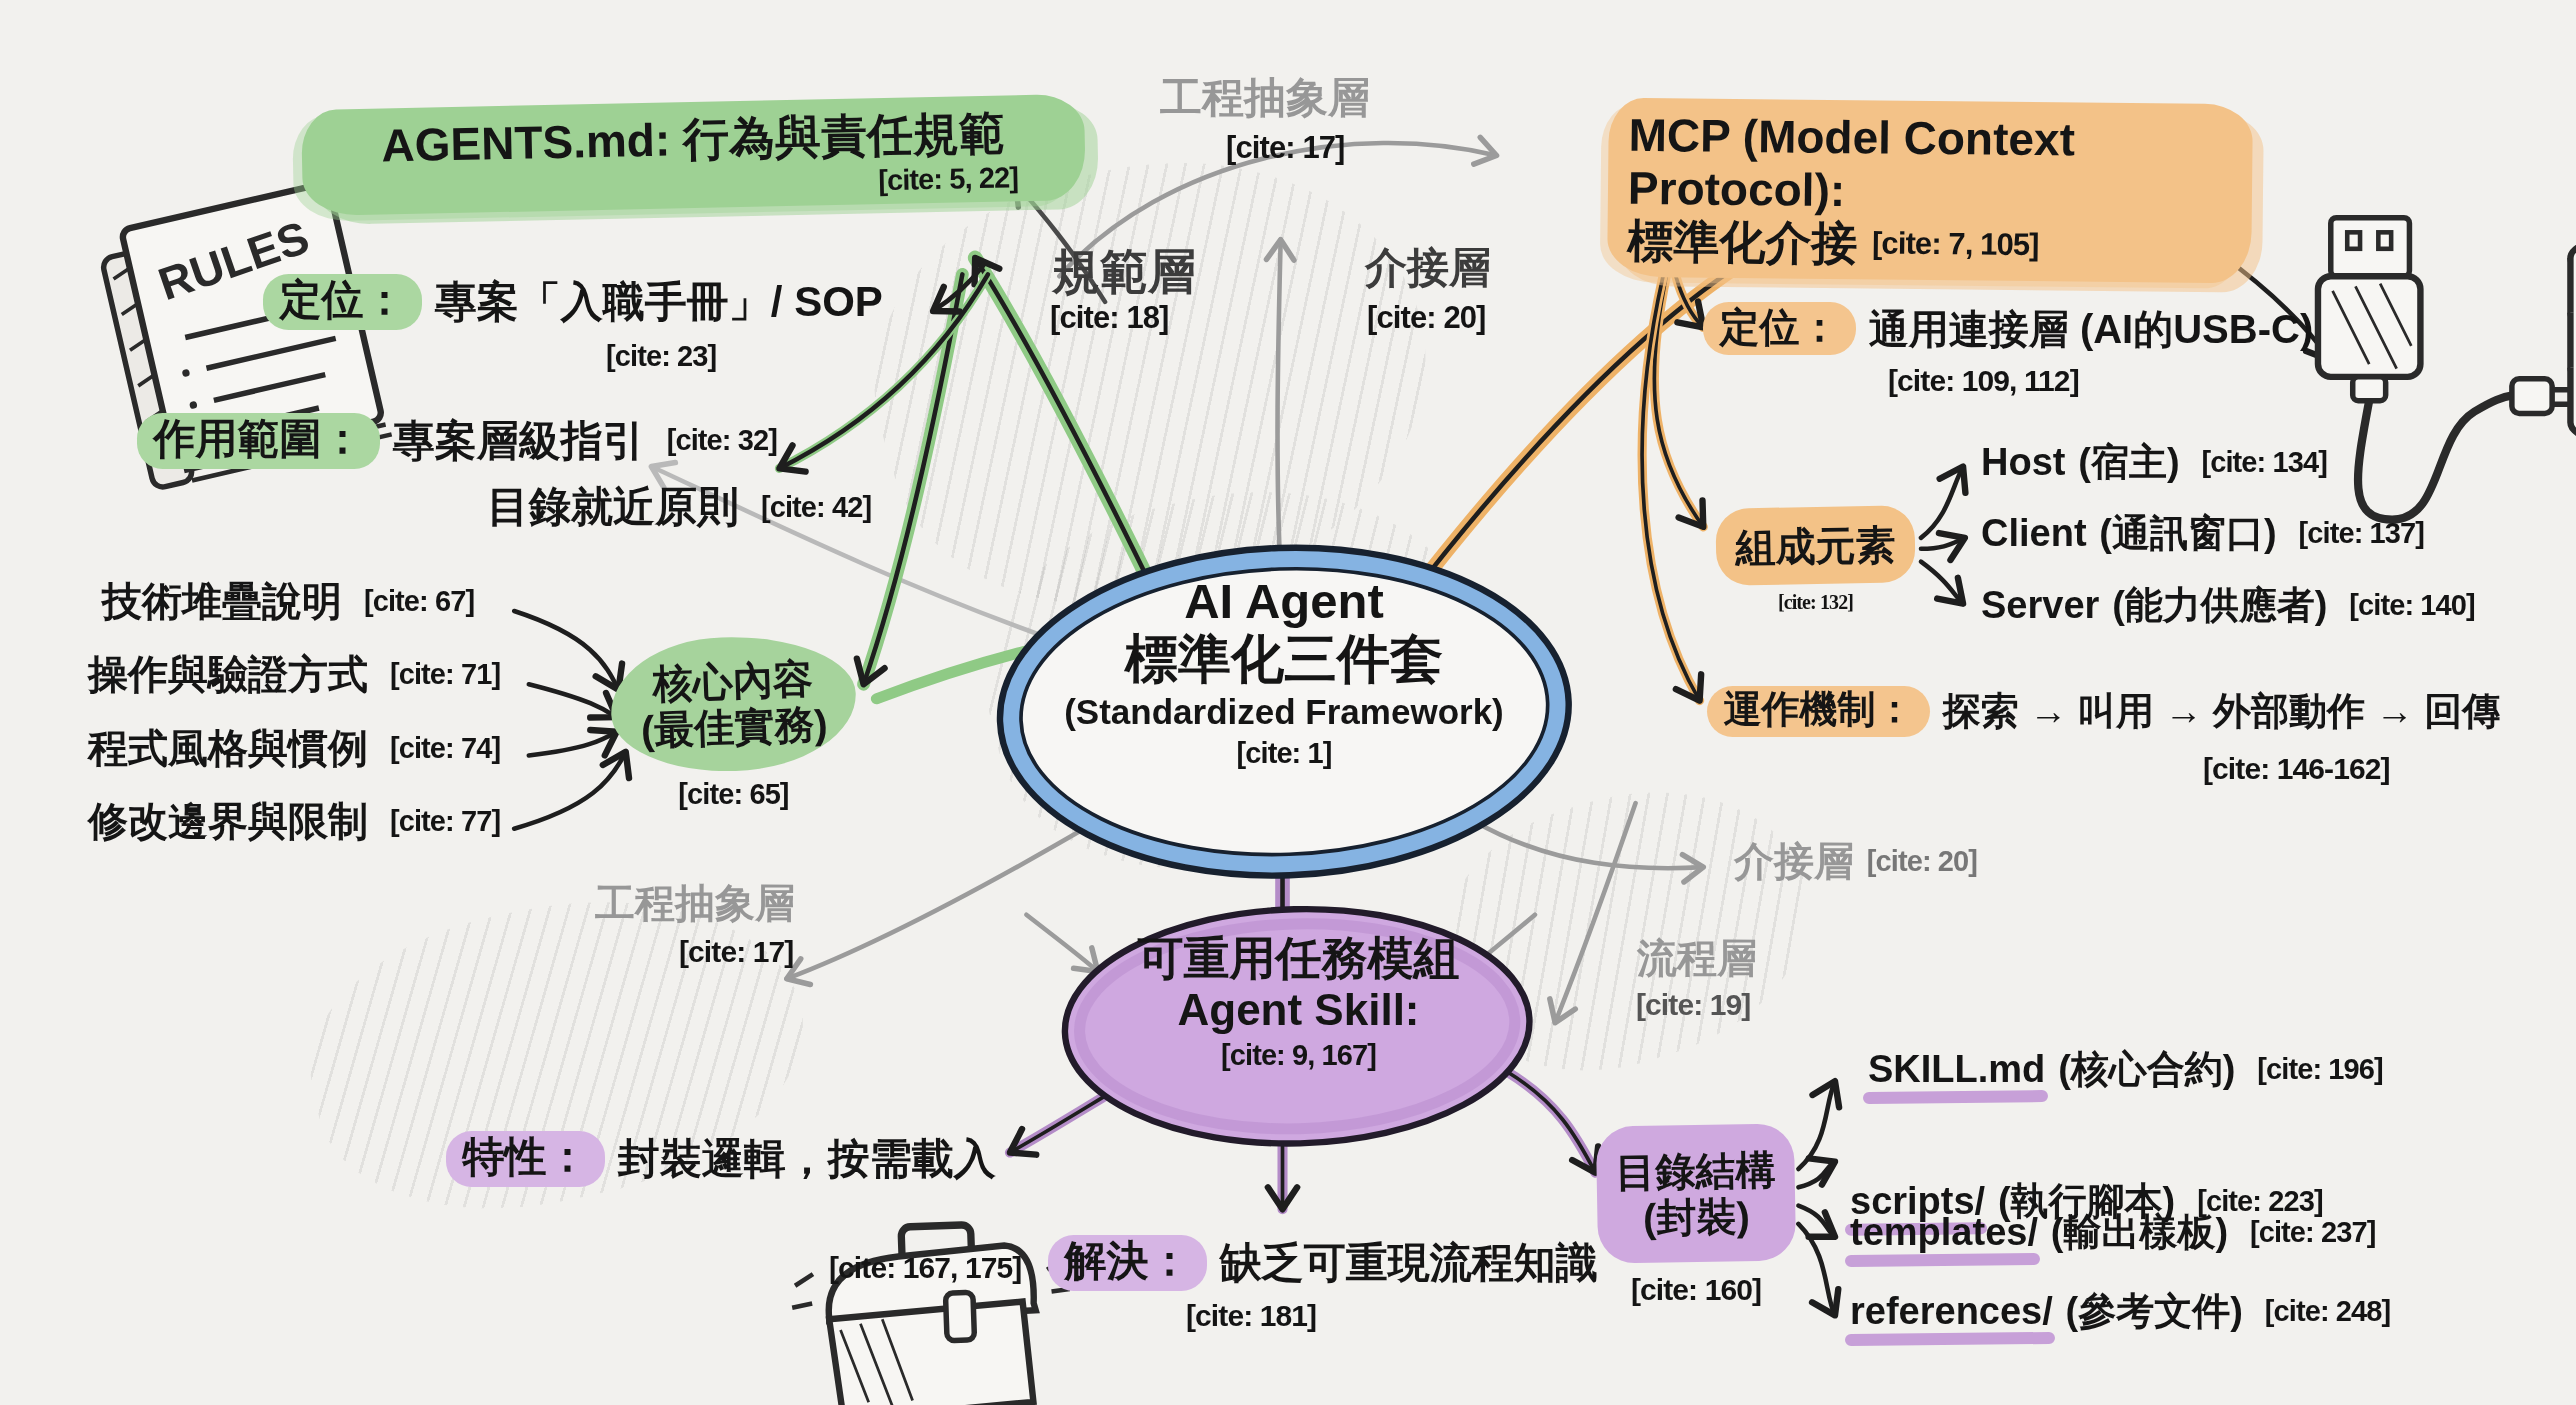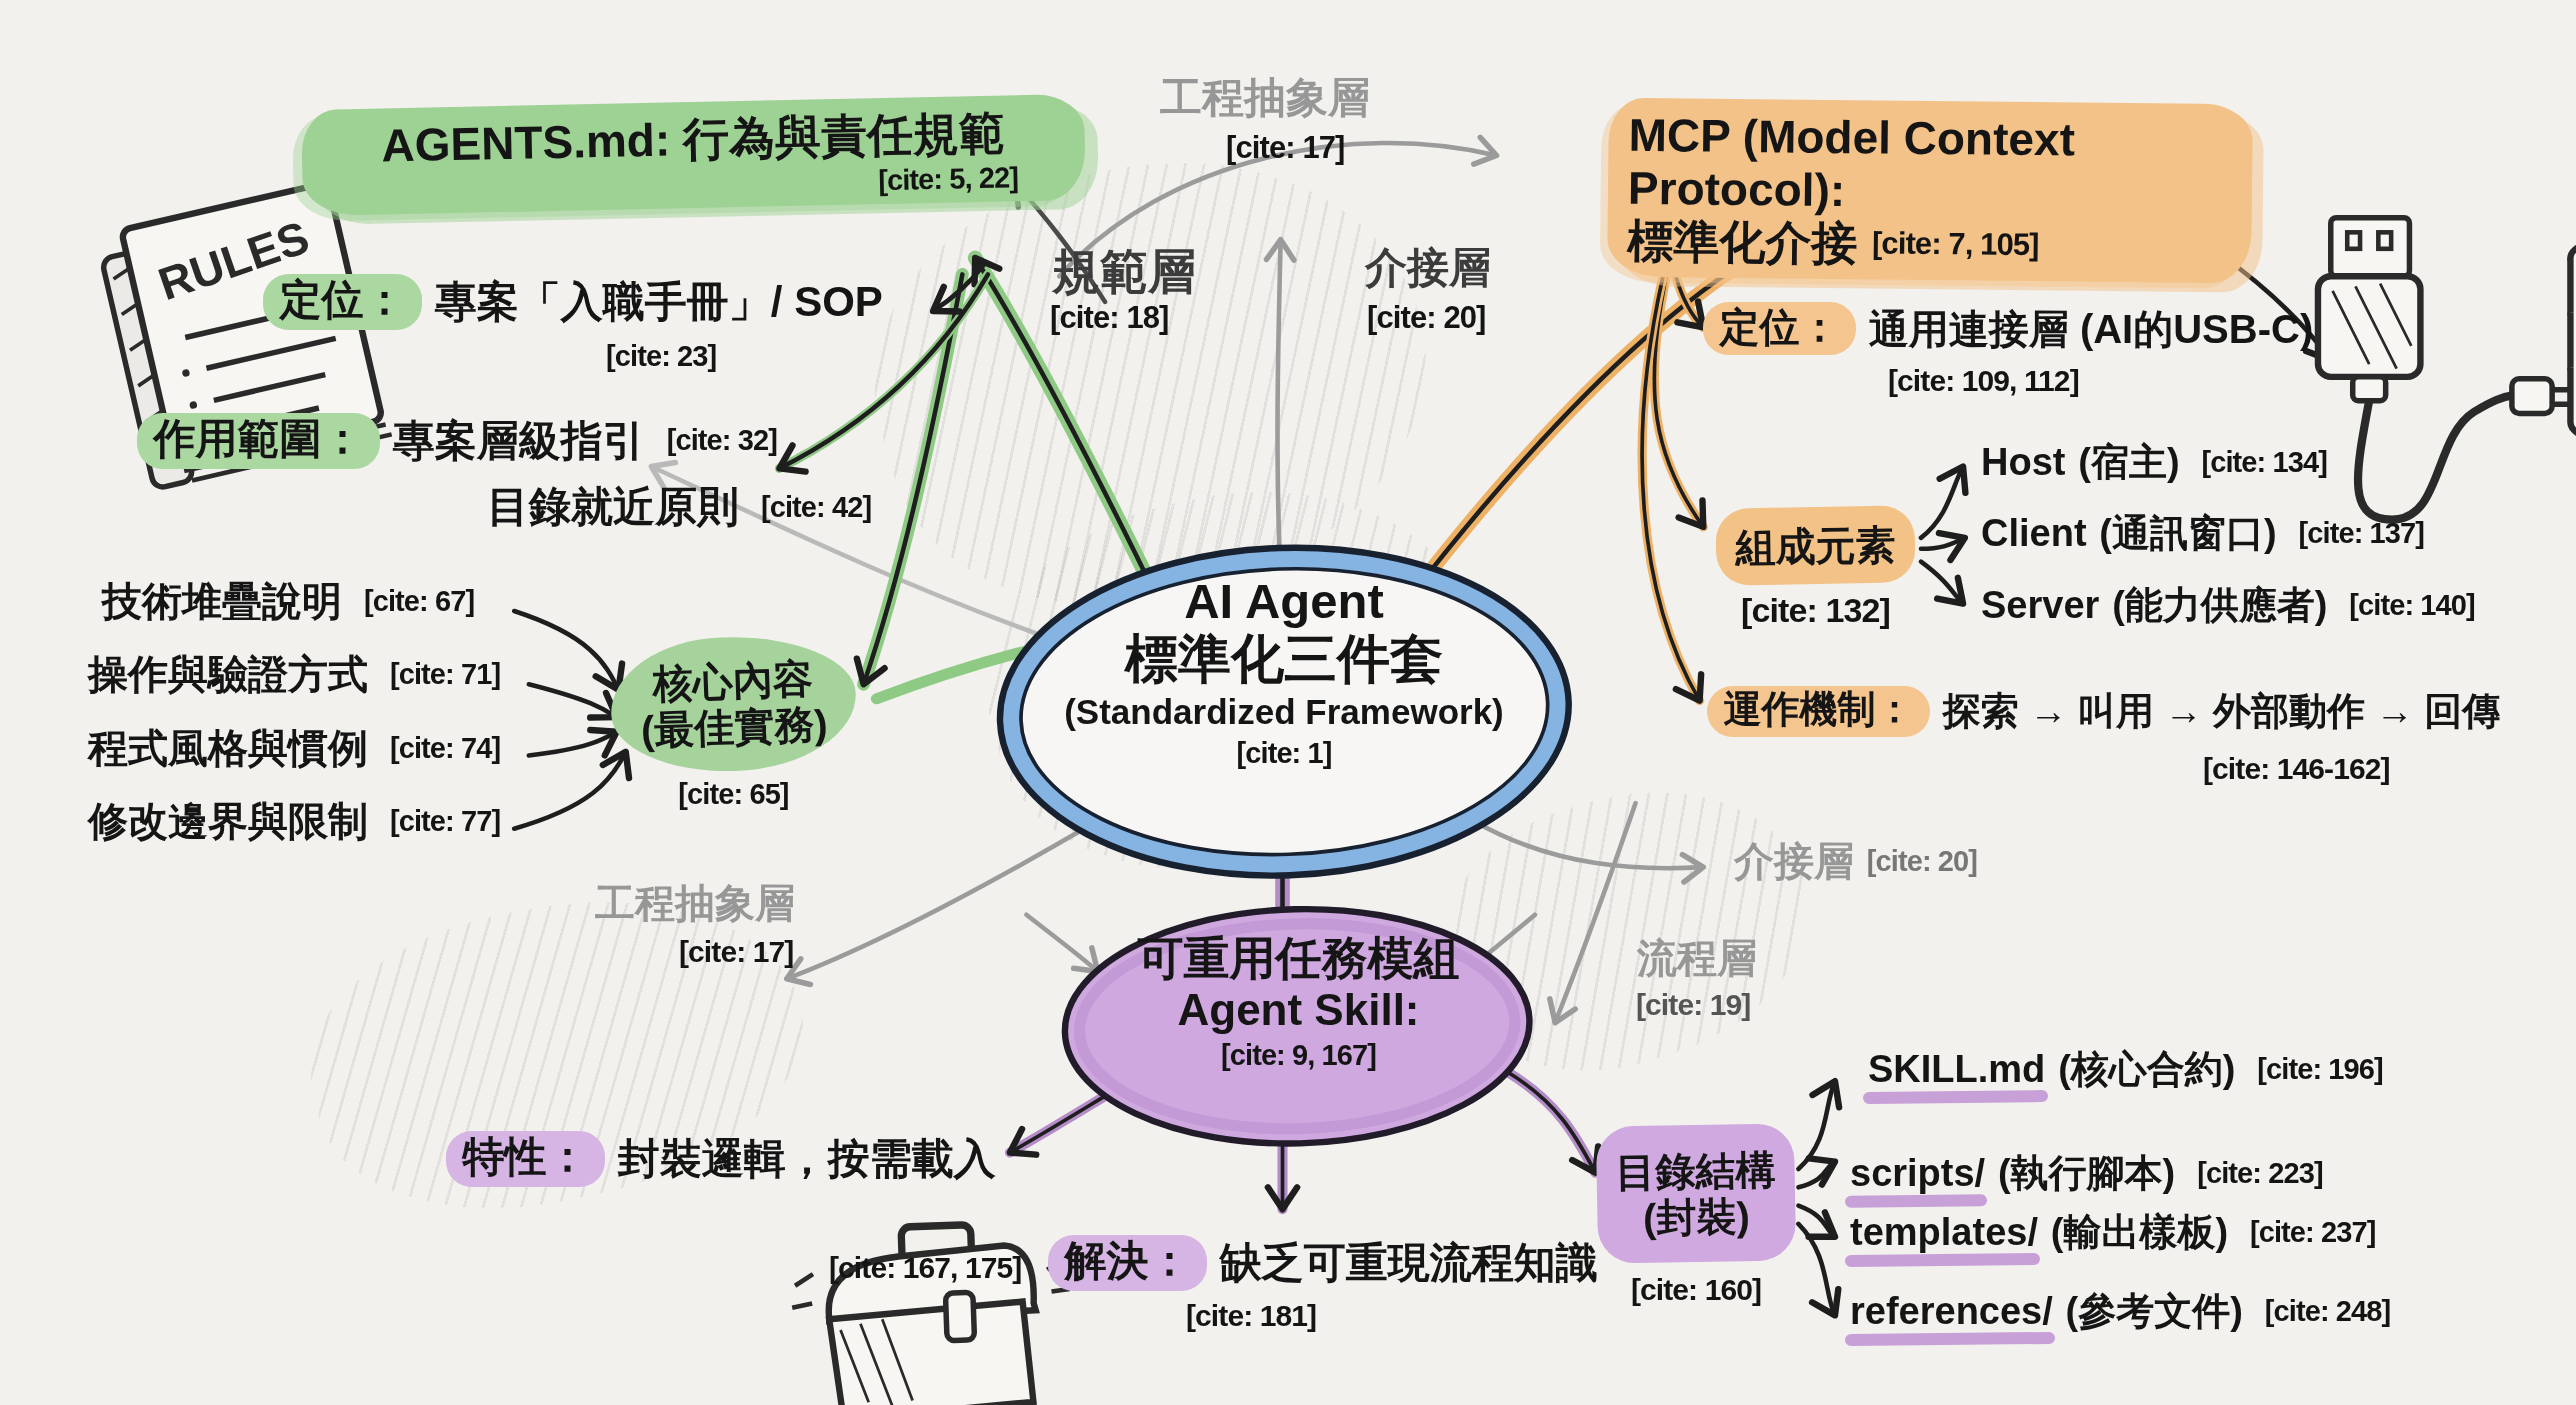--- a/index.html
+++ b/index.html
@@ -252,21 +252,21 @@
 
 <div class="abs z2 row" style="left:1703px;top:302px;">
   <span class="pill orange t44">定位：</span>
   <span class="t44">通用連接層 (AI的USB-C)</span>
 </div>
 <div class="abs z2 cite" style="left:1888px;top:364px;font-size:30px;">[cite: 109, 112]</div>
 
 <div class="abs z2 blob orange" style="left:1716px;top:507px;width:199px;height:77px;">
   <div class="t44">組成元素</div>
 </div>
-<div class="abs z2 cite" style="left:1716px;top:591px;width:199px;text-align:center;font-size:34px;">[cite: 132]</div>
+<div class="abs z2 cite" style="left:1716px;top:591px;width:199px;text-align:center;font-size:20px;font-family:Liberation Serif, serif;">[cite: 132]</div>
 
 <div class="abs z2 row" style="left:1981px;top:441px;">
   <span class="t42">Host</span>
   <span class="t42">(宿主)</span>
   <span class="cite-inline">[cite: 134]</span>
 </div>
 <div class="abs z2 row" style="left:1981px;top:512px;">
   <span class="t42">Client</span>
   <span class="t42">(通訊窗口)</span>
   <span class="cite-inline">[cite: 137]</span>
@@ -305,21 +305,21 @@
   <div class="t44">目錄結構</div>
   <div class="t44">(封裝)</div>
 </div>
 <div class="abs z2 cite" style="left:1597px;top:1273px;width:198px;text-align:center;font-size:30px;">[cite: 160]</div>
 
 <div class="abs z2 row" style="left:1850px;top:1048px;margin-left:18px;">
   <span class="t42 fname">SKILL.md</span>
   <span class="t42">(核心合約)</span>
   <span class="cite-inline">[cite: 196]</span>
 </div>
-<div class="abs z2 row" style="left:1850px;top:1152px;text-align:center;">
+<div class="abs z2 row" style="left:1850px;top:1180px;text-align:center;">
   <span class="t42 fname">scripts/</span>
   <span class="t42">(執行腳本)</span>
   <span class="cite-inline">[cite: 223]</span>
 </div>
 <div class="abs z2 row" style="left:1850px;top:1211px;">
   <span class="t42 fname">templates/</span>
   <span class="t42">(輸出樣板)</span>
   <span class="cite-inline">[cite: 237]</span>
 </div>
 <div class="abs z2 row" style="left:1850px;top:1290px;">

